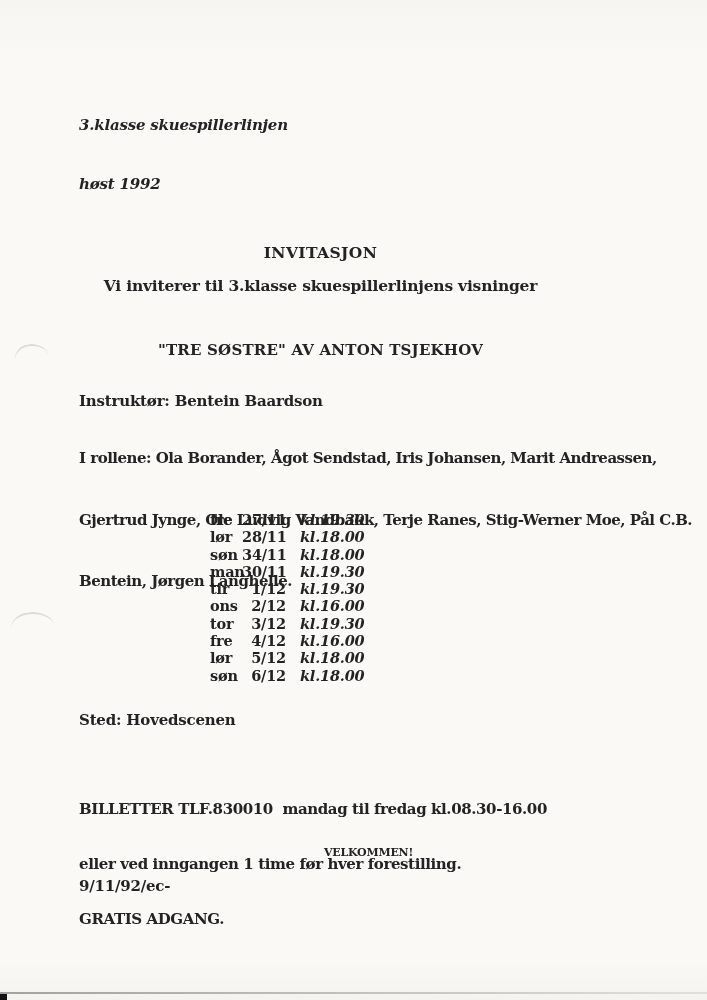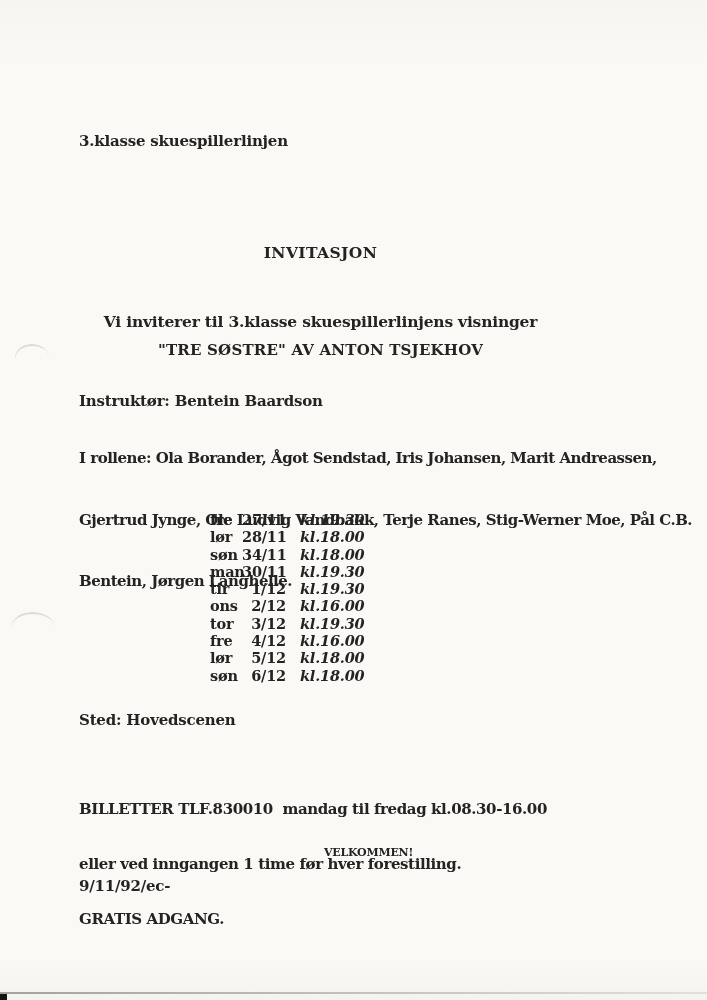--- a/index.html
+++ b/index.html
@@ -23,23 +23,23 @@
   }
   .abs { position: absolute; }
   .center-line {
     left: 0;
     width: 641px;
     text-align: center;
     white-space: pre;
   }
   .left-block { left: 79px; white-space: pre; }
 
-  #header-block { top: 93px; line-height: 19.5px; }
+  #header-block { top: 77px; line-height: 19.5px; font-style: italic; }
   #invitation-title { top: 243px; font-size: 15.5px; letter-spacing: 0.4px; }
-  #invitation-subtitle { top: 276px; font-size: 15.5px; margin-top: 36px; }
+  #invitation-subtitle { top: 276px; font-size: 15.5px; }
   #play-title { top: 341px; font-size: 15px; letter-spacing: 0.2px; }
   #instructor-line { top: 392px; }
   #cast-block { top: 407px; line-height: 20.5px; letter-spacing: -0.5px; }
   #cast-block div { white-space: pre; }
 
   #schedule-table { left: 178px; top: 511px; font-size: 14.5px; margin-left: 32px; }
   .schedule-row {
     display: grid;
     grid-template-columns: 32px 44px auto;
     height: 17.3px;
@@ -70,20 +70,21 @@
     background: #131313;
   }
 </style>
 </head>
 <body>
 
 <div class="paper">
 
   <div id="header-block" class="abs left-block">
     <div>3.klasse skuespillerlinjen</div>
+    <div>høst 1992</div>
   </div>
 
   <div id="invitation-title" class="abs center-line">INVITASJON</div>
 
   <div id="invitation-subtitle" class="abs center-line">Vi inviterer til 3.klasse skuespillerlinjens visninger</div>
 
   <div id="play-title" class="abs center-line">"TRE SØSTRE" AV ANTON TSJEKHOV</div>
 
   <div id="instructor-line" class="abs left-block">Instruktør: Bentein Baardson</div>
 

